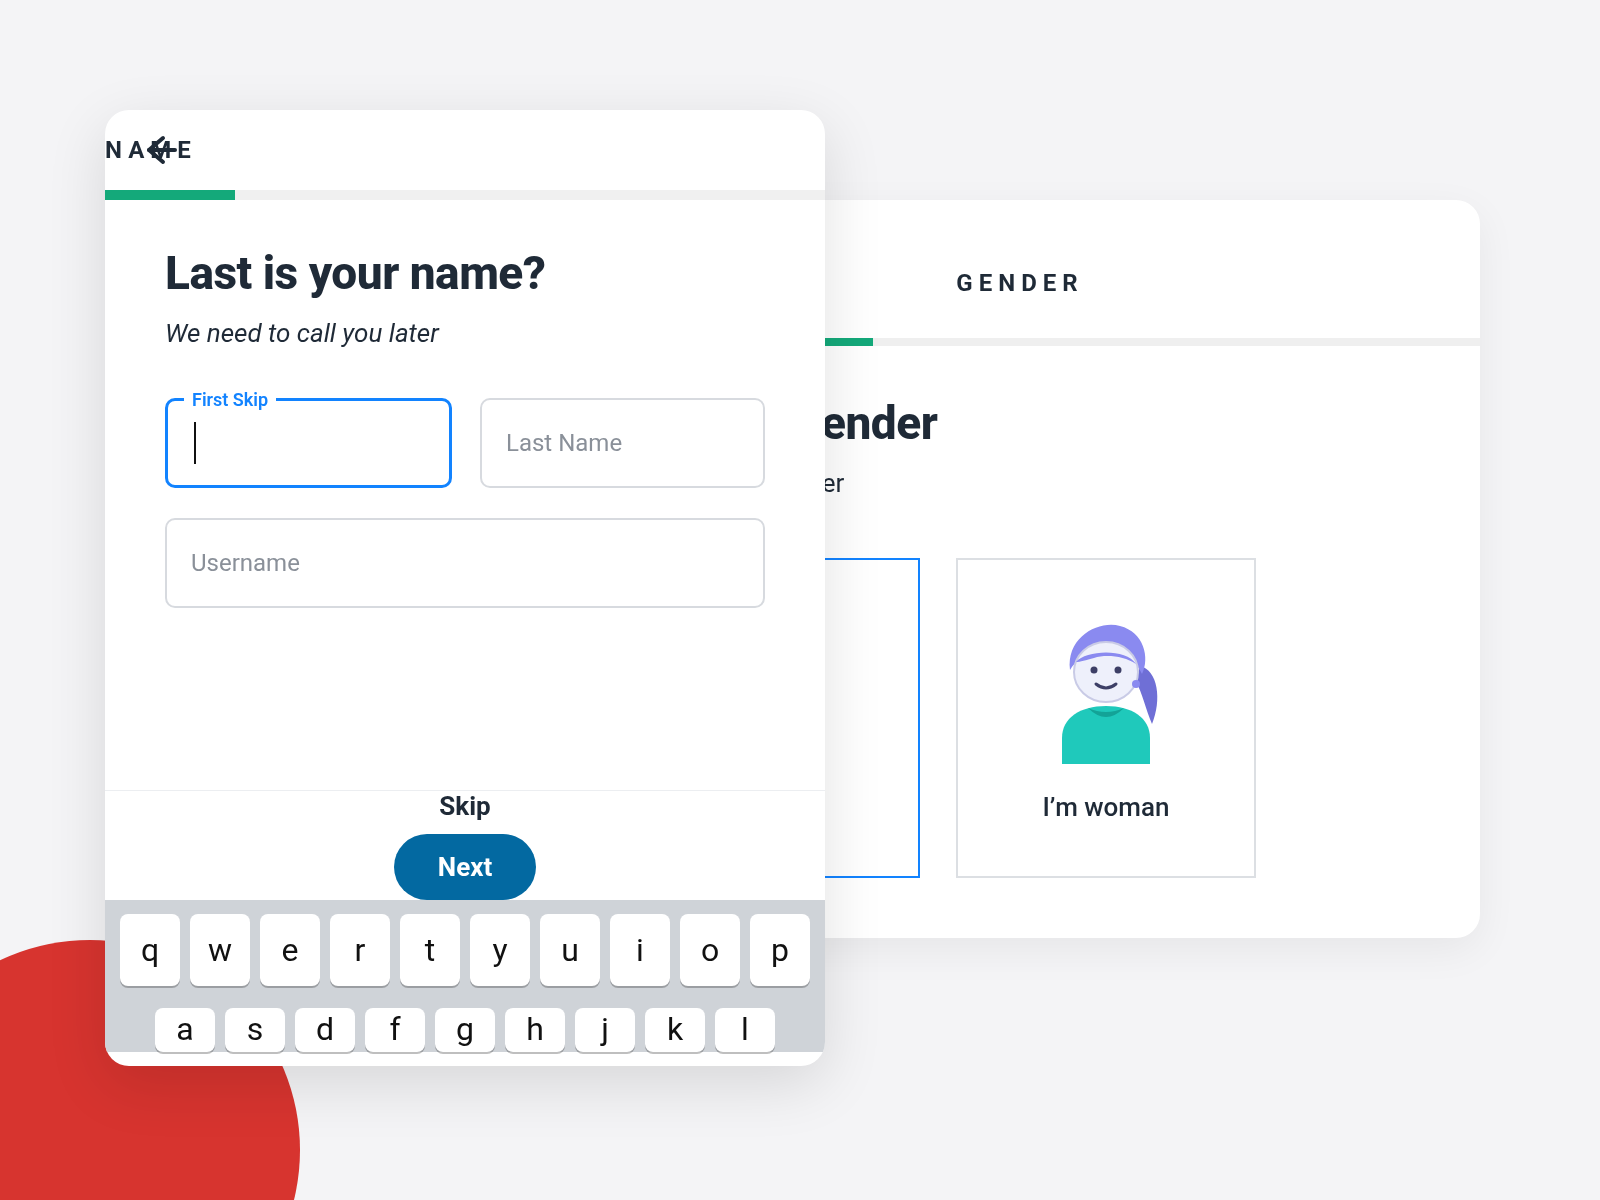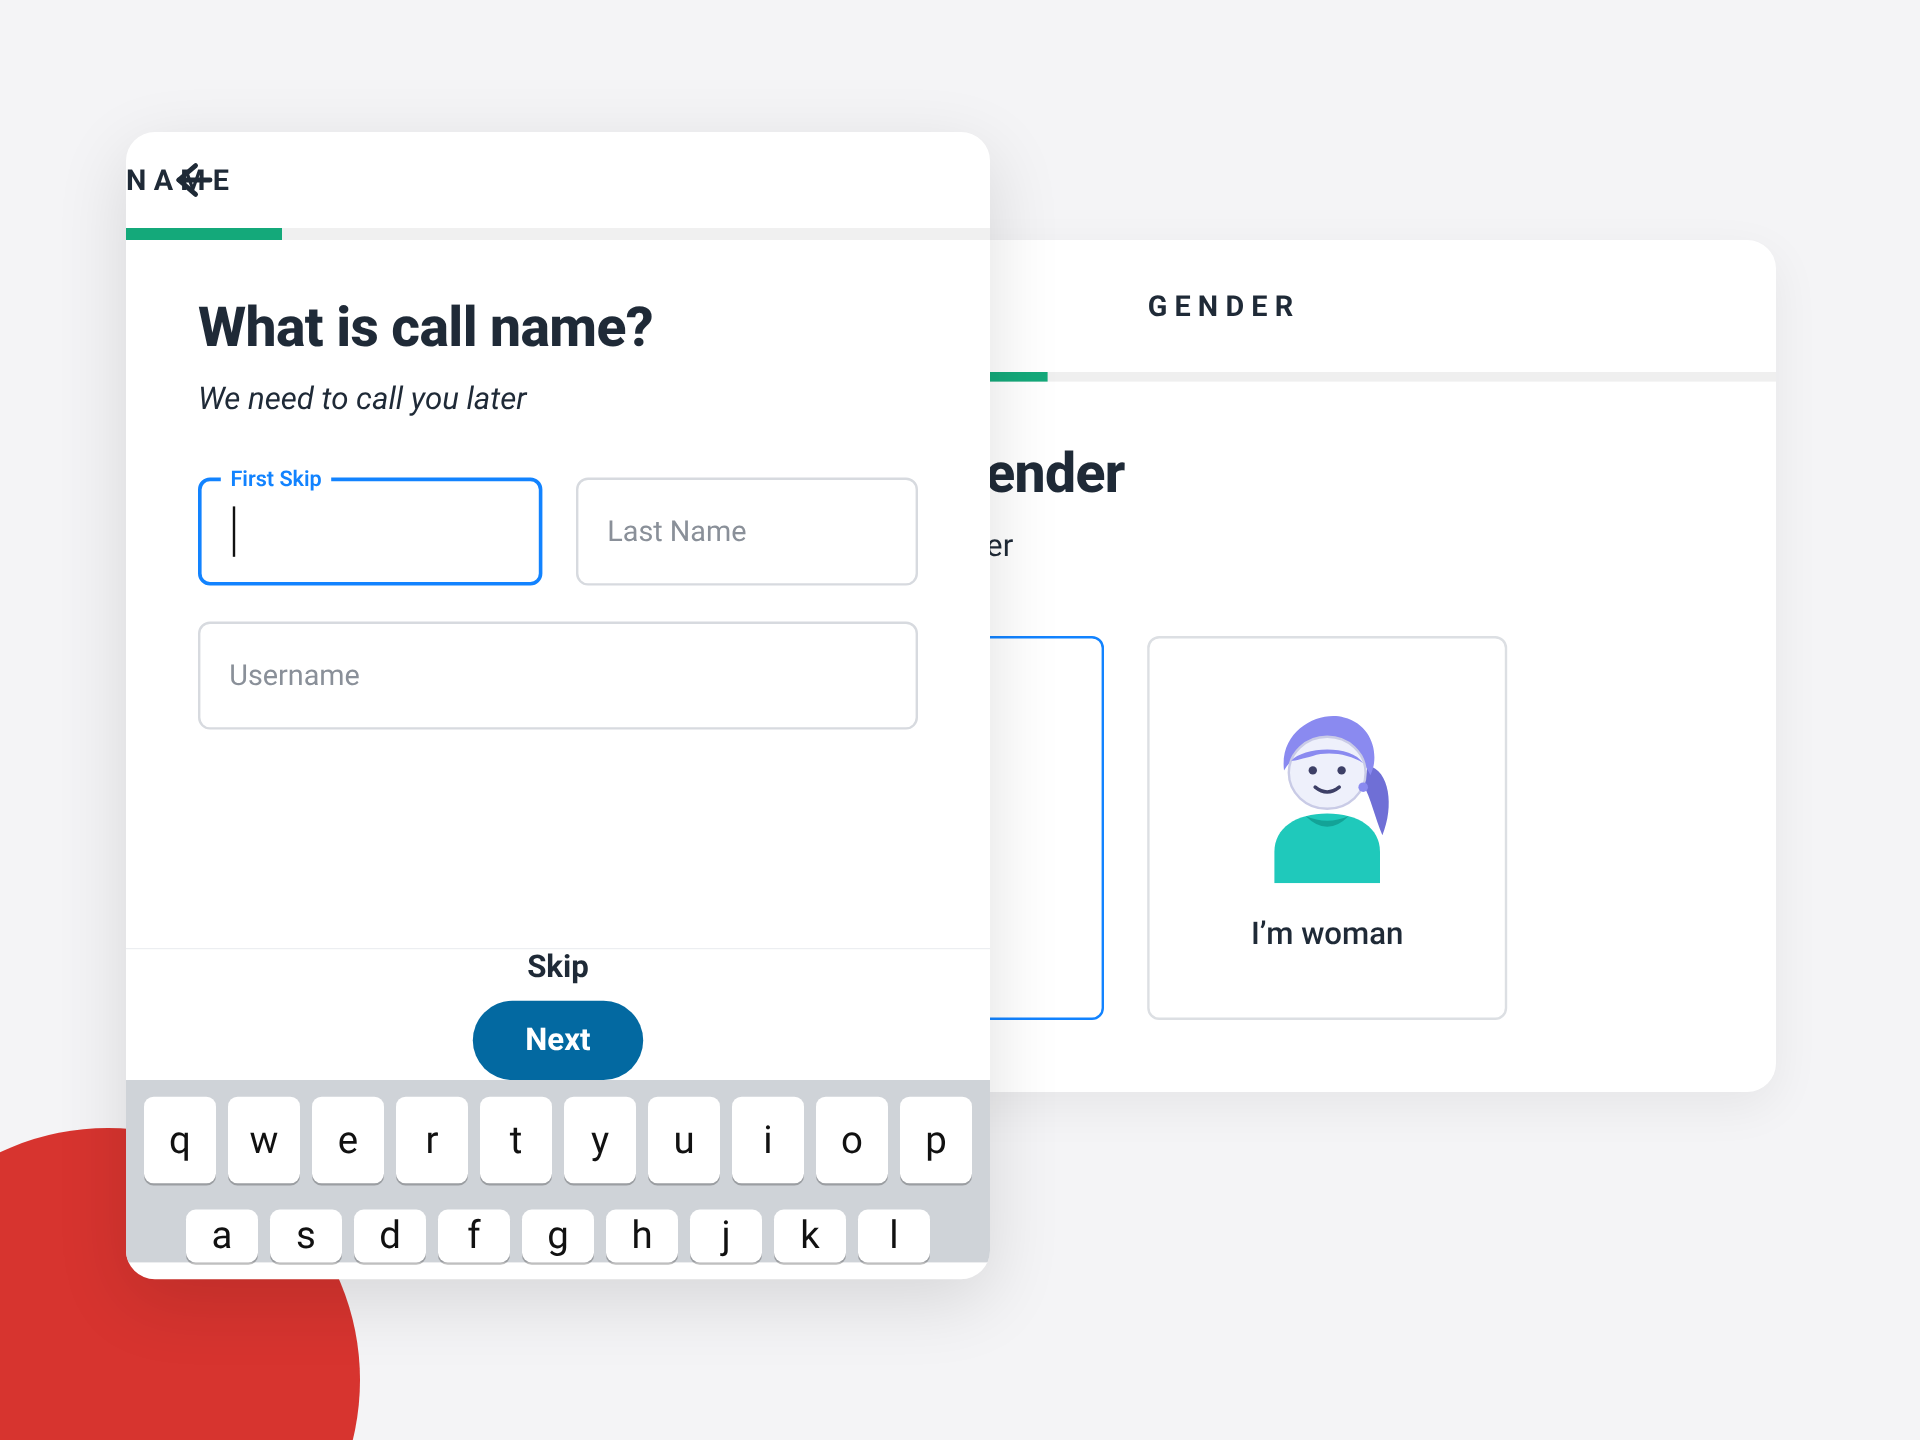--- a/index.html
+++ b/index.html
@@ -32,20 +32,21 @@
     border-radius: 24px;
     box-shadow: 0 12px 40px rgba(0,0,0,0.06);
     z-index: 1;
     overflow: hidden;
   }
   .screen-gender .header {
     height: 110px;
     display: flex;
     align-items: center;
     justify-content: center;
+    margin-top: 28px;
   }
   .screen-gender .header-title {
     font-size: 24px;
     font-weight: 700;
     letter-spacing: 6px;
     color: #1f2a37;
   }
   .screen-gender .progress {
     height: 8px;
     background: #efefef;
@@ -73,21 +74,21 @@
   }
   .gender-cards {
     margin-top: 60px;
     display: flex;
     gap: 36px;
   }
   .gender-card {
     width: 300px;
     height: 320px;
     border: 2px solid #dcdfe3;
-    border-radius: 10px;
+    border-radius: 0;
     display: flex;
     flex-direction: column;
     align-items: center;
     justify-content: center;
     gap: 28px;
     cursor: pointer;
   }
   .gender-card.selected {
     border-color: #1283ff;
   }
@@ -334,21 +335,21 @@
         <path d="M22 8 L8 20 L22 32" stroke="#1f2a37" stroke-width="4" fill="none" stroke-linecap="round" stroke-linejoin="round"></path>
         <line x1="8" y1="20" x2="34" y2="20" stroke="#1f2a37" stroke-width="4" stroke-linecap="round"></line>
       </svg>
     </div>
     <div class="header-title">NAME</div>
   </div>
   <div class="progress">
     <div class="progress-fill"></div>
   </div>
   <div class="content">
-    <div class="heading">What is call name?</div>
+    <div class="heading">Last is your name?</div>
     <div class="subtext">We need to call you later</div>
 
     <div class="form-row">
       <div class="field focused">
         <span class="float-label">First Skip</span>
         <span class="caret"></span>
       </div>
       <div class="field">
         <span class="placeholder">Last Name</span>
       </div>

